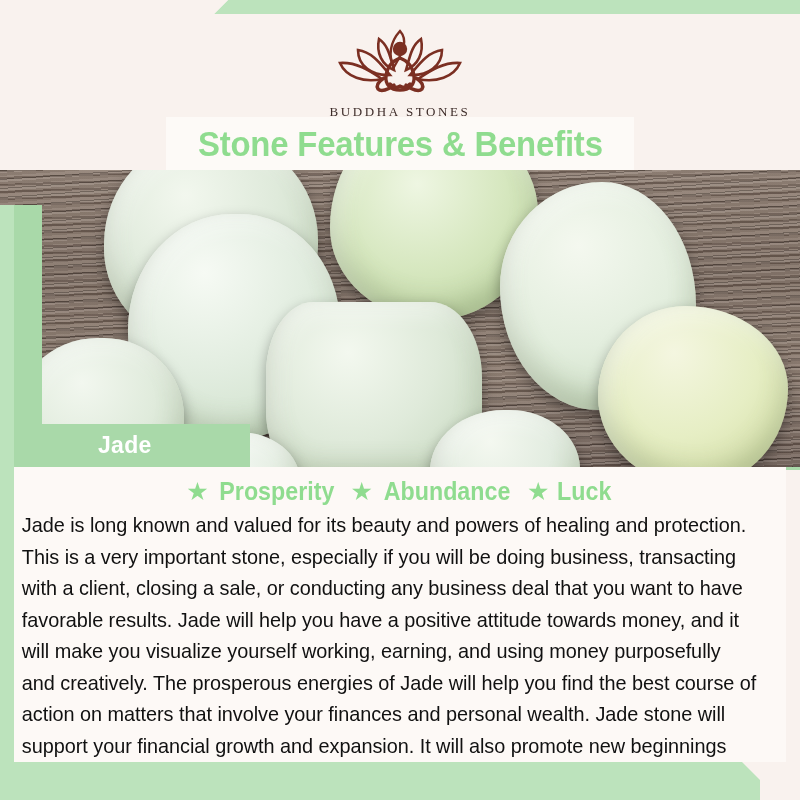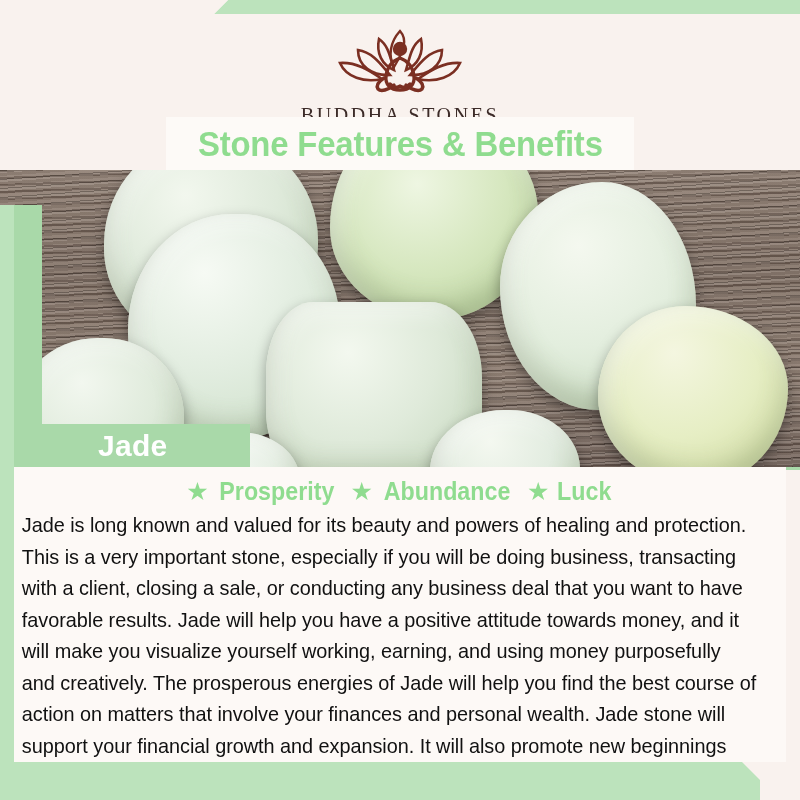--- a/index.html
+++ b/index.html
@@ -94,21 +94,21 @@
     text-align: center;
   }
   .logo-mark {
     display: block;
     margin: 0 auto;
   }
   .logo-word {
     display: block;
     margin-top: 4px;
     font-family: "Liberation Serif", serif;
-    font-size: 20px;
+    font-size: 13px;
     letter-spacing: 2.6px;
     color: #3c2b28;
     font-weight: 400;
   }
 
   
   .title-panel {
     position: absolute;
     top: 117px;
     left: 166px;
@@ -194,21 +194,21 @@
     width: 222px;
     height: 43px;
     background: #a9d9a9;
     display: flex;
     align-items: center;
   }
   .jade-label {
     margin-left: 70px;
     color: #ffffff;
     font-weight: 700;
-    font-size: 30px;
+    font-size: 23px;
     letter-spacing: 0.3px;
     font-family: "Liberation Sans", sans-serif;
   }
 
   
   .content {
     position: absolute;
     top: 467px;
     left: 14px;
     width: 772px;

